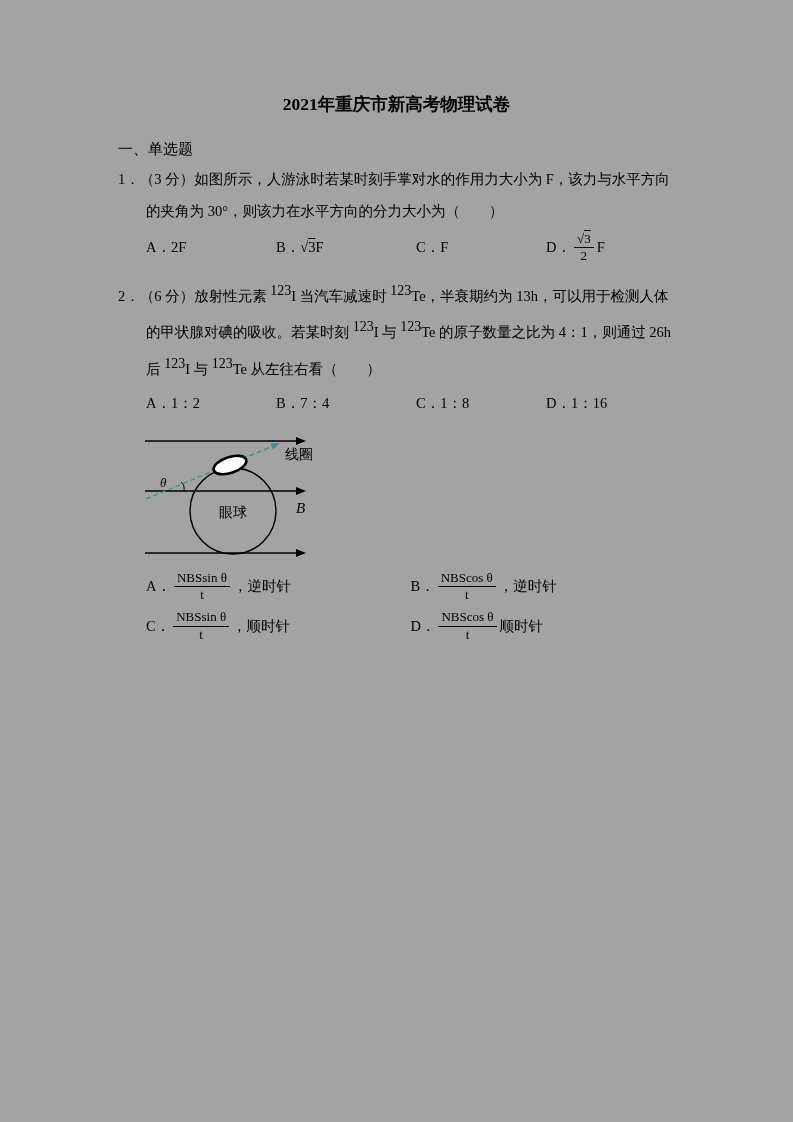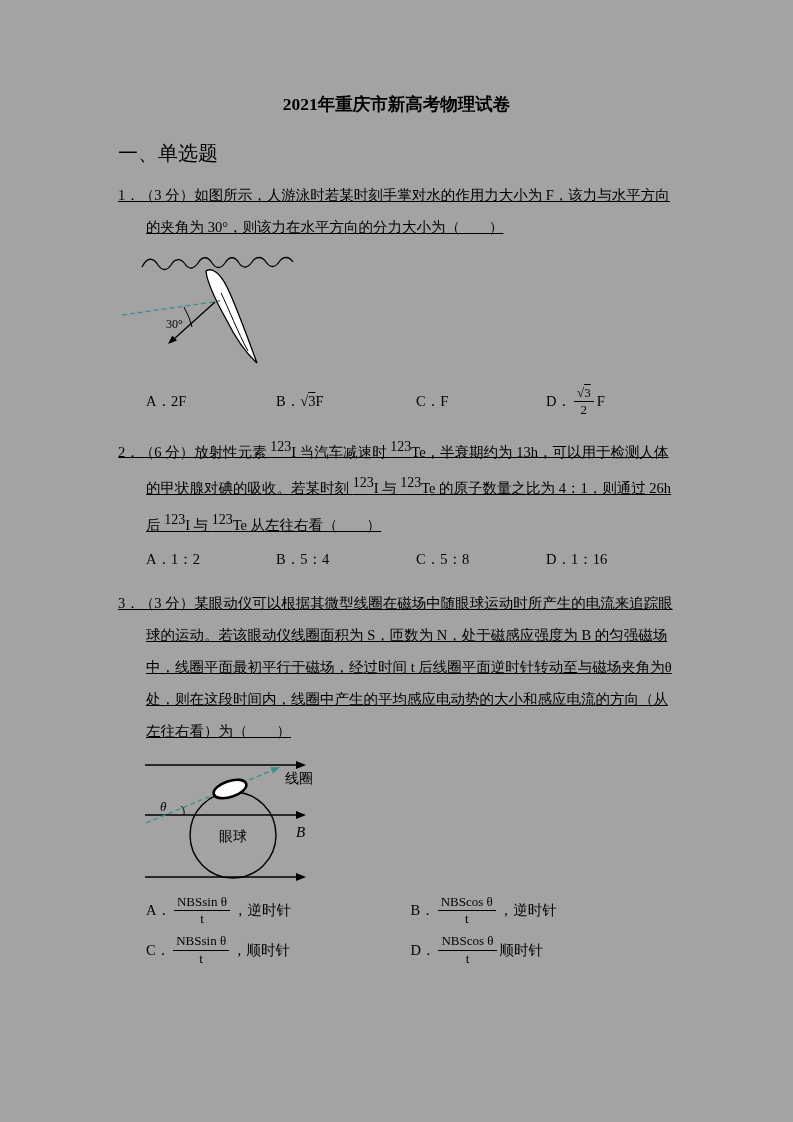--- a/index.html
+++ b/index.html
@@ -3,22 +3,22 @@
 <meta charset="utf-8">
 <style>
   * { box-sizing: border-box; }
   html, body { margin: 0; padding: 0; background: #ffffff; }
   .page {
     width: 793px; height: 1122px; background: #a3a3a3; color: #000;
     font-family: "Liberation Serif", "DejaVu Serif", serif;
     padding: 92px 118px 30px 118px; overflow: hidden; position: relative;
   }
   .title { text-align: center; font-size: 17.5px; font-weight: bold; margin: 0 0 24px 0; }
-  .section { font-size: 20px; margin: 8px 0 4px 0; }
-  .stem { font-size: 14.5px; line-height: 32px; margin: 12px 0 0 0; padding-left: 28px; text-indent: -28px; text-decoration: underline; }
+  .section { font-size: 15px; margin: 8px 0 4px 0; }
+  .stem { font-size: 14.5px; line-height: 32px; margin: 2px 0 0 0; padding-left: 28px; text-indent: -28px; }
   .supnum { font-size: 14px; }
   .figure1 { margin: 8px 0 2px 2px; }
   .figure2 { margin: 6px 0 2px 22px; }
   .opt-row { display: flex; align-items: center; font-size: 14.5px; padding-left: 28px; margin: 4px 0 10px 0; min-height: 30px; }
   .opt { display: flex; align-items: center; white-space: nowrap; }
   .w130 { width: 130px; }
   .w140 { width: 140px; }
   .grid2 { margin: 2px 0 6px 0; }
   .grid2 .opt { width: 270px; }
   .rad { text-decoration: overline; }
@@ -32,32 +32,20 @@
 <body>
 
 <div class="page">
 
   <h1 class="title">2021年重庆市新高考物理试卷</h1>
 
   <div class="section">一、单选题</div>
 
   <p class="stem">1．（3 分）如图所示，人游泳时若某时刻手掌对水的作用力大小为 F，该力与水平方向的夹角为 30°，则该力在水平方向的分力大小为（　　）</p>
 
-  <div class="figure1">
-    <svg width="195" height="126" viewBox="0 0 195 126">
-      <path d="M22,16 c5,-10 11,-10 16,-2 c4,6 9,6 13,0 c4,-7 10,-7 14,-1 c4,6 9,5 13,-1 c4,-7 10,-7 14,0 c4,6 9,6 13,0 c4,-7 10,-7 14,0 c4,6 9,5 13,-1 c4,-6 10,-6 14,0 c4,6 9,6 13,0 c4,-6 10,-6 14,0" fill="none" stroke="#000" stroke-width="1.3"></path>
-      <path d="M86,20 C92,16 100,22 107,36 C115,52 126,82 137,112 C128,104 116,88 106,68 C96,50 87,32 86,20 Z" fill="#fff" stroke="#000" stroke-width="1.3"></path>
-      <path d="M101,42 C108,56 118,82 128,100" fill="none" stroke="#000" stroke-width="1"></path>
-      <line x1="2" y1="64" x2="100" y2="50" stroke="#3f8e8e" stroke-width="1.3" stroke-dasharray="5,3"></line>
-      <line x1="95" y1="51" x2="54" y2="88" stroke="#000" stroke-width="1.3"></line>
-      <polygon points="48,93 52.3,84.4 57.0,89.6" fill="#000"></polygon>
-      <path d="M64,56 Q70,67 72,76" fill="none" stroke="#000" stroke-width="1"></path>
-      <text x="46" y="77" font-size="12">30°</text>
-    </svg>
-  </div>
 
   <div class="opt-row">
     <span class="opt w130">
       <span>A．</span>
         <span>2F</span>
     </span>
     <span class="opt w140">
       <span>B．</span>
         <span class="sqrt"><span>√</span><span class="rad">3</span></span>
         <span>F</span>
@@ -78,33 +66,32 @@
 
   <p class="stem"><span>2．（6 分）放射性元素 </span><sup class="supnum">123</sup><span>I 当汽车减速时 </span><sup class="supnum">123</sup><span>Te，半衰期约为 13h，可以用于检测人体的甲状腺对碘的吸收。若某时刻 </span><sup class="supnum">123</sup><span>I 与 </span><sup class="supnum">123</sup><span>Te 的原子数量之比为 4：1，则通过 26h 后 </span><sup class="supnum">123</sup><span>I 与 </span><sup class="supnum">123</sup><span>Te 从左往右看（　　）</span></p>
 
   <div class="opt-row">
     <span class="opt w130">
       <span>A．</span>
         <span>1：2</span>
     </span>
     <span class="opt w140">
       <span>B．</span>
-        <span>5：4</span>
+        <span>7：4</span>
     </span>
     <span class="opt w130">
       <span>C．</span>
-        <span>5：8</span>
+        <span>1：8</span>
     </span>
     <span class="opt">
       <span>D．</span>
         <span>1：16</span>
     </span>
   </div>
 
-  <p class="stem">3．（3 分）某眼动仪可以根据其微型线圈在磁场中随眼球运动时所产生的电流来追踪眼球的运动。若该眼动仪线圈面积为 S，匝数为 N，处于磁感应强度为 B 的匀强磁场中，线圈平面最初平行于磁场，经过时间 t 后线圈平面逆时针转动至与磁场夹角为θ处，则在这段时间内，线圈中产生的平均感应电动势的大小和感应电流的方向（从左往右看）为（　　）</p>
 
   <div class="figure2">
     <svg width="185" height="135" viewBox="0 0 185 135">
       <line x1="5" y1="12" x2="158" y2="12" stroke="#000" stroke-width="1.3"></line>
       <polygon points="166,12 156,8 156,16" fill="#000"></polygon>
       <line x1="5" y1="62" x2="158" y2="62" stroke="#000" stroke-width="1.3"></line>
       <polygon points="166,62 156,58 156,66" fill="#000"></polygon>
       <line x1="5" y1="124" x2="158" y2="124" stroke="#000" stroke-width="1.3"></line>
       <polygon points="166,124 156,120 156,128" fill="#000"></polygon>
       <circle cx="93" cy="82" r="43" fill="none" stroke="#000" stroke-width="1.4"></circle>

